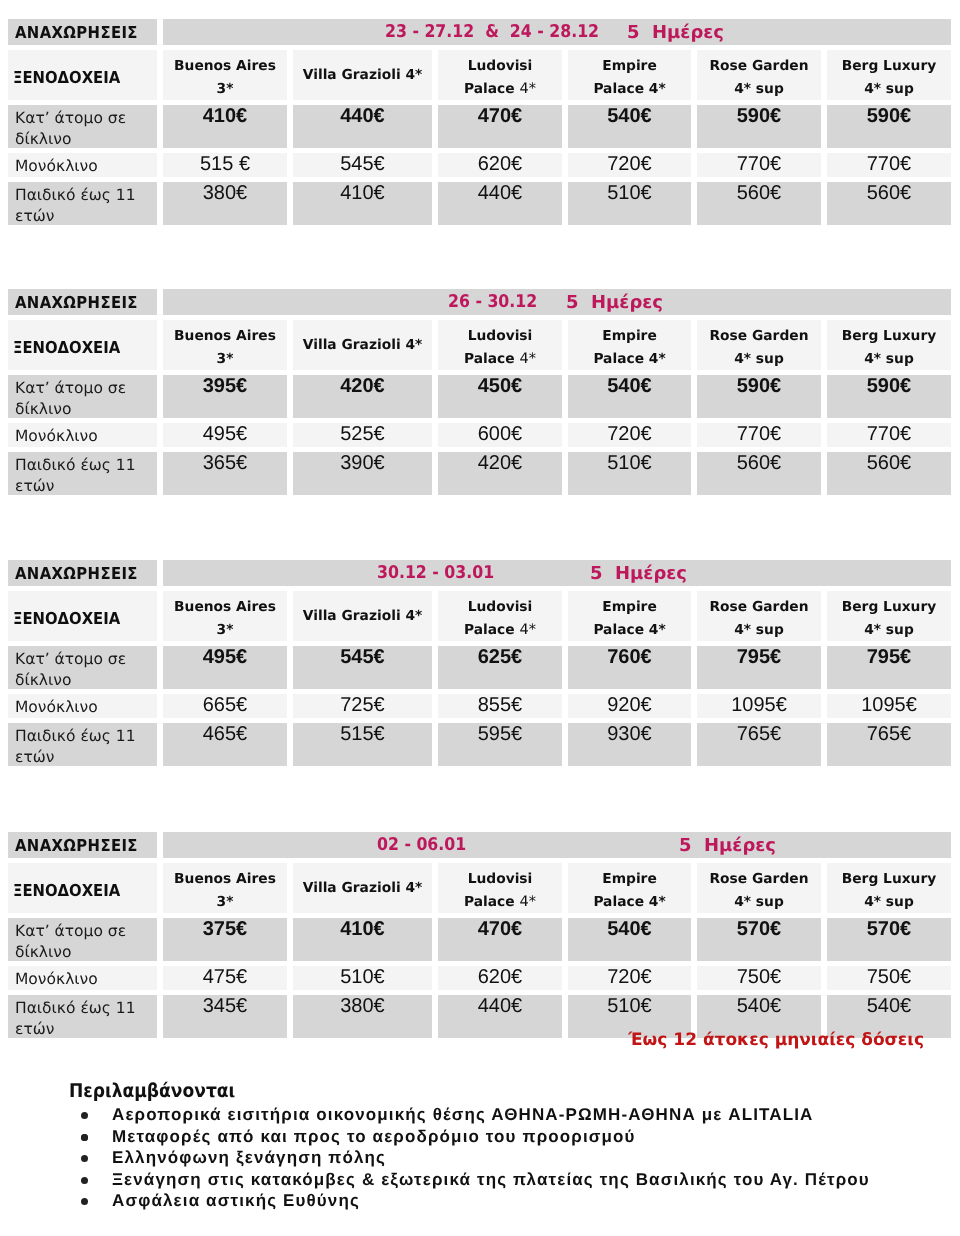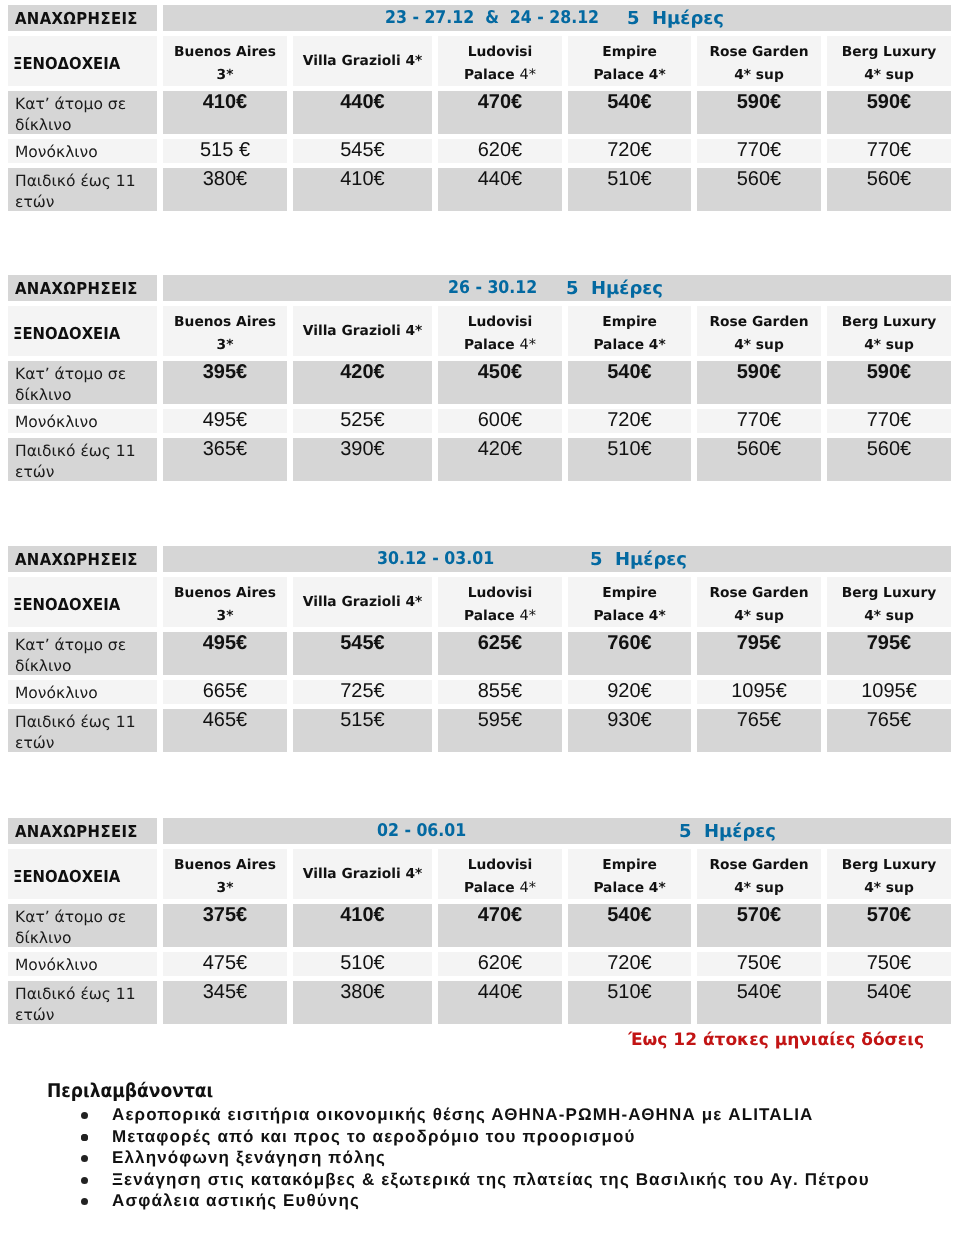--- a/index.html
+++ b/index.html
@@ -1,51 +1,51 @@
 <!DOCTYPE html>
 <html><head>
 <meta charset="utf-8">
 <style>
   html,body{margin:0;padding:0;}
   body{width:960px;height:1236px;background:#ffffff;font-family:"DejaVu Sans",sans-serif;-webkit-font-smoothing:antialiased;text-rendering:geometricPrecision;}
   .page{position:relative;width:960px;height:1236px;overflow:hidden;background:#ffffff;will-change:transform;transform:translateZ(0);}
   .tblwrap{position:absolute;left:0;width:960px;}
   .tw0{top:0px;} .tw1{top:270px;} .tw2{top:541px;} .tw3{top:813px;}
-  table.ptbl{border-collapse:separate;border-spacing:6px 5px;table-layout:fixed;width:955px;margin:0 0 0 2px;}
+  table.ptbl{border-collapse:separate;border-spacing:6px 5px;table-layout:fixed;width:955px;margin:14px 0 0 2px;}
   table.ptbl td{padding:0;vertical-align:middle;position:relative;box-sizing:border-box;}
   .c-dark{background:#d6d6d6;}
   .c-light{background:#f4f4f4;}
   .r-hdr td{height:26px;}
   .r-hot td{height:50px;}
   .r-p1 td{height:43px;}
   .r-p2 td{height:24px;}
   .r-p3 td{height:43px;}
   .c-label{font-family:"DejaVu Sans Condensed","DejaVu Sans",sans-serif;font-weight:bold;font-size:16.5px;color:#0f0f0f;padding-left:7px !important;}
   .r-hdr .c-label{letter-spacing:.38px;}
   .r-hot .c-label{letter-spacing:0px;padding-left:5px !important;vertical-align:top !important;line-height:20px;padding-top:18px !important;}
   .c-period{}
-  .d-dates,.d-dur{font-weight:bold;color:#0369a1;white-space:pre;position:absolute;top:50%;transform:translateY(-50%);}
+  .d-dates,.d-dur{font-weight:bold;color:#be185d;white-space:pre;position:absolute;top:50%;transform:translateY(-50%);}
   .d-dates{font-family:"DejaVu Sans Condensed","DejaVu Sans",sans-serif;font-size:17.5px;}
   .d-dur{font-family:"DejaVu Sans",sans-serif;font-size:18px;}
   .dp0 .d-dates{left:222px;} .dp0 .d-dur{left:464px;}
   .dp1 .d-dates{left:285px;} .dp1 .d-dur{left:403px;}
   .dp2 .d-dates{left:214px;} .dp2 .d-dur{left:427px;}
   .dp3 .d-dates{left:214px;} .dp3 .d-dur{left:516px;}
   .c-hot{text-align:center;font-weight:bold;font-size:13.8px;color:#111;line-height:22.5px;vertical-align:top !important;padding-top:5px !important;}
   .c-hot.one-line{vertical-align:middle !important;padding-top:0 !important;}
   .c-hot .lite{font-weight:normal;font-size:14.5px;}
   .c-room{font-size:15.5px;color:#1a1a1a;padding-left:7px !important;line-height:21px;vertical-align:top !important;padding-top:3px !important;}
   .r-p1 .c-room span,.r-p3 .c-room span{display:block;height:38px;overflow:visible;}
   .r-p2 .c-room span{display:block;height:20px;}
   .c-price{text-align:center;font-family:"Liberation Sans",sans-serif;font-size:20px;color:#111;vertical-align:top !important;line-height:19px;padding-top:2px !important;}
   .c-bold{font-weight:bold;}
   .note-row{position:absolute;top:1030px;left:0;width:924px;text-align:right;}
   .note-red{color:#c21414;font-weight:bold;font-size:17px;font-family:"DejaVu Sans",sans-serif;}
   .includes{position:absolute;top:1081px;left:0;width:960px;}
-  .inc-title{font-family:"DejaVu Sans Condensed","DejaVu Sans",sans-serif;font-weight:bold;font-size:19px;color:#111;padding-left:47px;line-height:20px;}
+  .inc-title{font-family:"DejaVu Sans Condensed","DejaVu Sans",sans-serif;font-weight:bold;font-size:19px;color:#111;padding-left:69px;line-height:20px;}
   .inc-list{margin:0;padding:0;list-style:none;}
   .inc-item{font-family:"Liberation Sans",sans-serif;font-size:17px;letter-spacing:1.13px;color:#111;line-height:21.5px;padding-left:112px;position:relative;white-space:pre;}
   .inc-list{margin-top:3px;}
   .inc-item .bullet{position:absolute;left:81px;top:8px;width:7px;height:7px;border-radius:50%;background:#222;}
   .inc-item .inc-text{display:inline;font-weight:bold;}
 </style>
 </head>
 <body>
 
 <div class="page">

